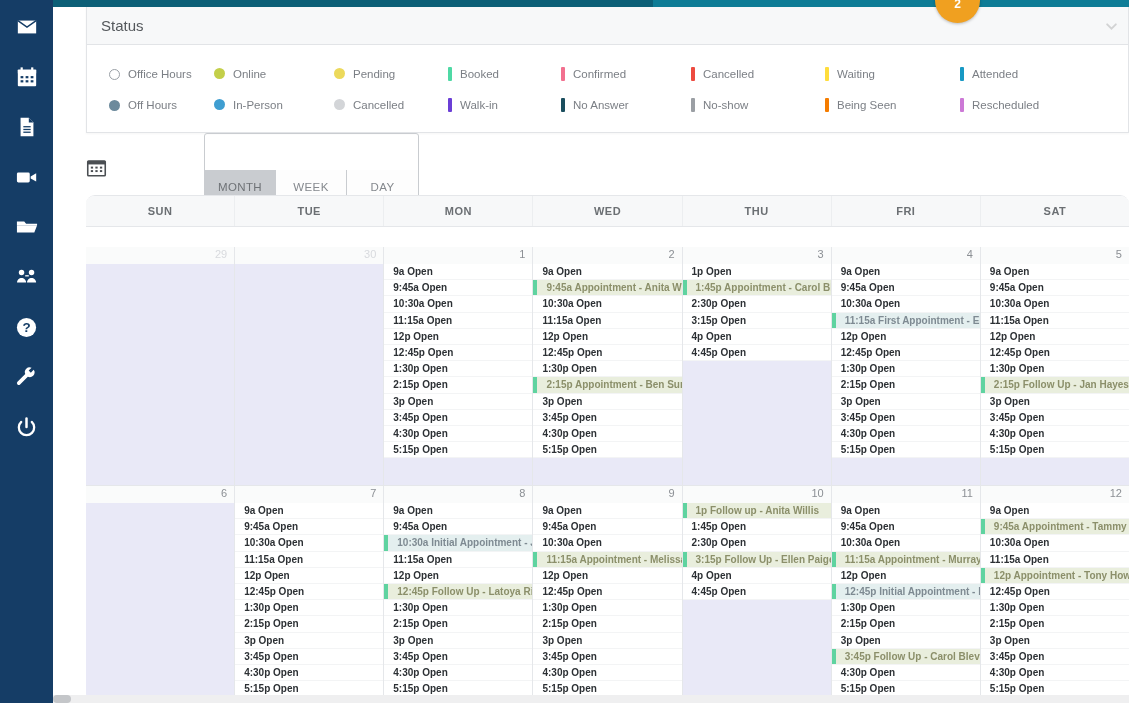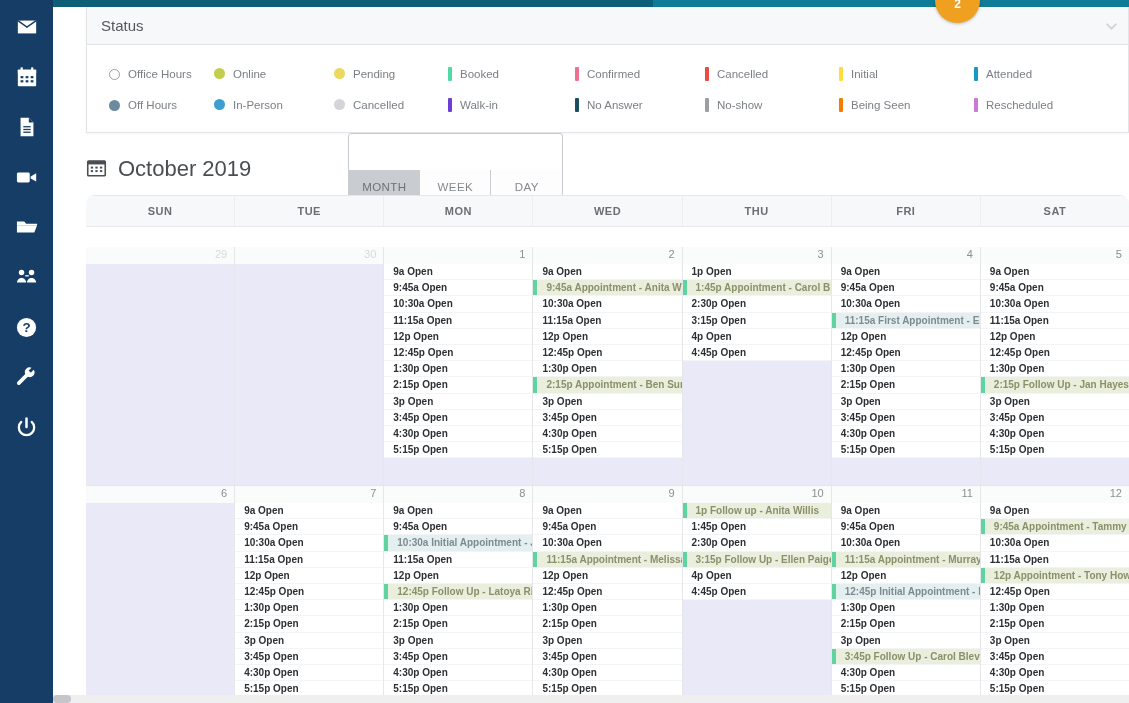--- a/index.html
+++ b/index.html
@@ -109,21 +109,21 @@
     flex: 0 0 auto;
   }
   .mk.circle { width: 11px; height: 11px; border-radius: 50%; }
   .mk.ring   { width: 11px; height: 11px; border-radius: 50%; background: transparent; border: 1.5px solid #9aa0a6; }
   .mk.bar    { width: 4px;  height: 14px; border-radius: 1px; }
 
   
   .lc0 { width: 127px; padding-left: 22px; align-items: flex-end; }
   .lc1 { width: 120px; }
   .lc2 { width: 114px; }
-  .lc3 { width: 127px; text-align: right; }
+  .lc3 { width: 113px; text-align: right; }
   .lc4 { width: 130px; }
   .lc5 { width: 134px; }
   .lc6 { width: 135px; }
   .lc7 { width: 120px; }
 
   
   #cal-toolbar {
     position: absolute; left: 86px; top: 145px;
     width: 1043px; height: 48px;
     display: flex; align-items: center;
@@ -389,21 +389,21 @@
             <div class="legend-item lc4">
               <span class="mk bar" style="background: rgb(242, 112, 143);"></span>
               <span class="lab">Confirmed</span>
             </div>
             <div class="legend-item lc5">
               <span class="mk bar" style="background: rgb(237, 75, 64);"></span>
               <span class="lab">Cancelled</span>
             </div>
             <div class="legend-item lc6">
               <span class="mk bar" style="background: rgb(255, 221, 60);"></span>
-              <span class="lab">Initial</span>
+              <span class="lab">Waiting</span>
             </div>
             <div class="legend-item lc7">
               <span class="mk bar" style="background: rgb(24, 153, 196);"></span>
               <span class="lab">Attended</span>
             </div>
           </div>
           <div class="legend-row">
             <div class="legend-item lc0">
               <span class="mk circle" style="background: rgb(108, 138, 156);"></span>
               <span class="lab">Off Hours</span>
@@ -449,21 +449,20 @@
               <g fill="#4a4e52">
                 <rect x="5.5" y="11" width="2.6" height="2.2"></rect>
                 <rect x="10.7" y="11" width="2.6" height="2.2"></rect>
                 <rect x="15.9" y="11" width="2.6" height="2.2"></rect>
                 <rect x="5.5" y="15" width="2.6" height="2.2"></rect>
                 <rect x="10.7" y="15" width="2.6" height="2.2"></rect>
                 <rect x="15.9" y="15" width="2.6" height="2.2"></rect>
               </g>
             </svg>
         </span>
-        <h1 id="cal-title">October 2019</h1>
       </div>
       <div id="view-toggle">
           <div class="view-btn active">MONTH</div>
           <div class="view-btn">WEEK</div>
           <div class="view-btn">DAY</div>
         </div>
     </div>
 
     <div id="cal" style="left:33px;border-radius:9px;">
       <div id="dow">

